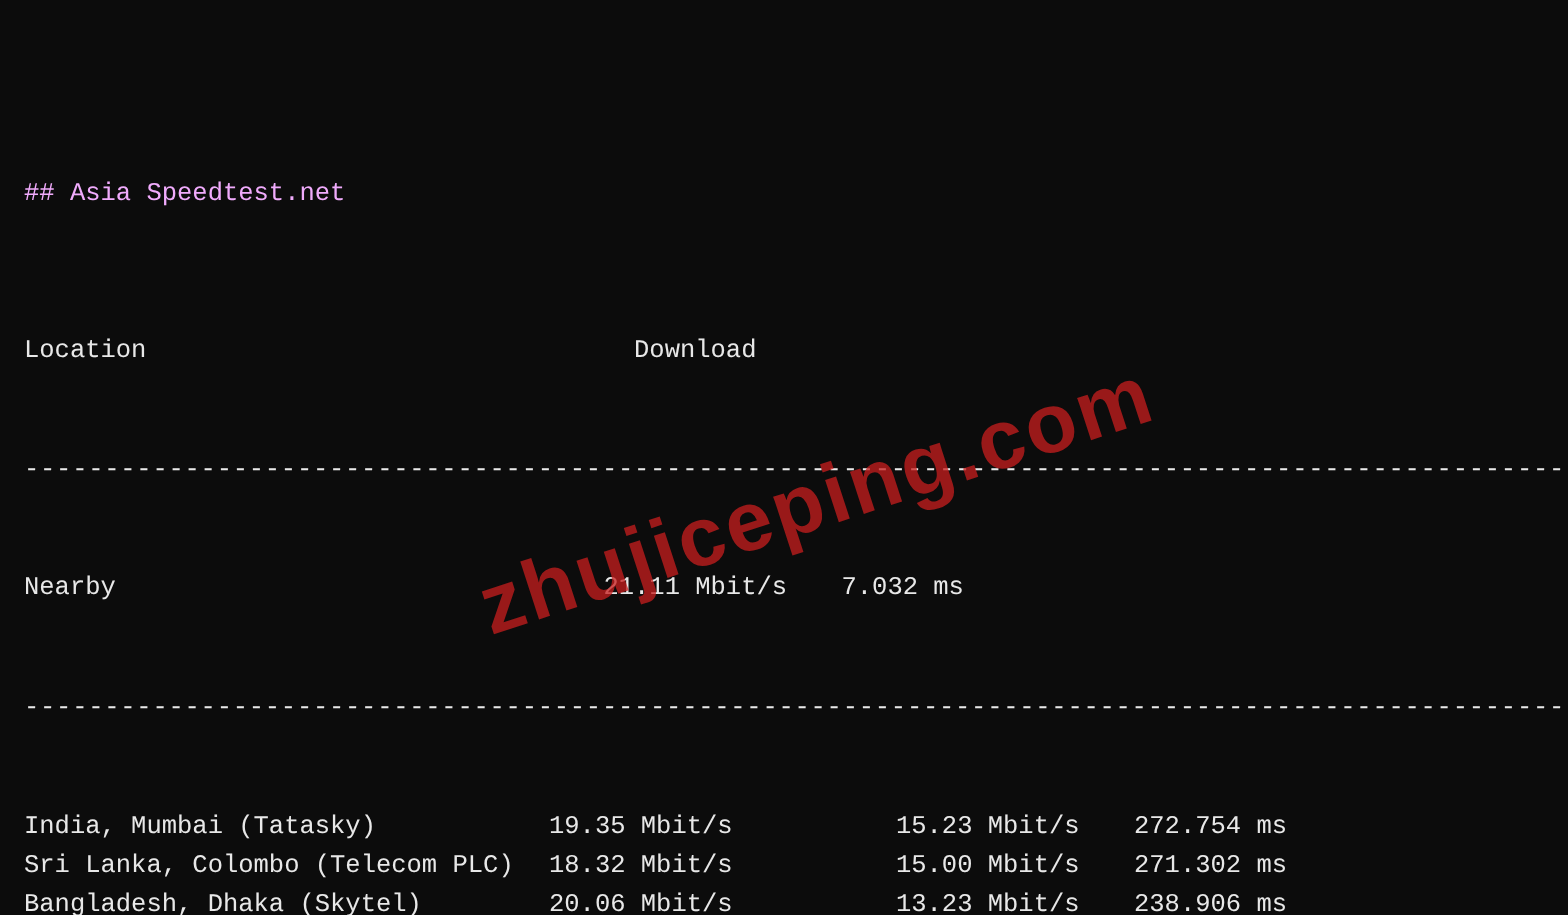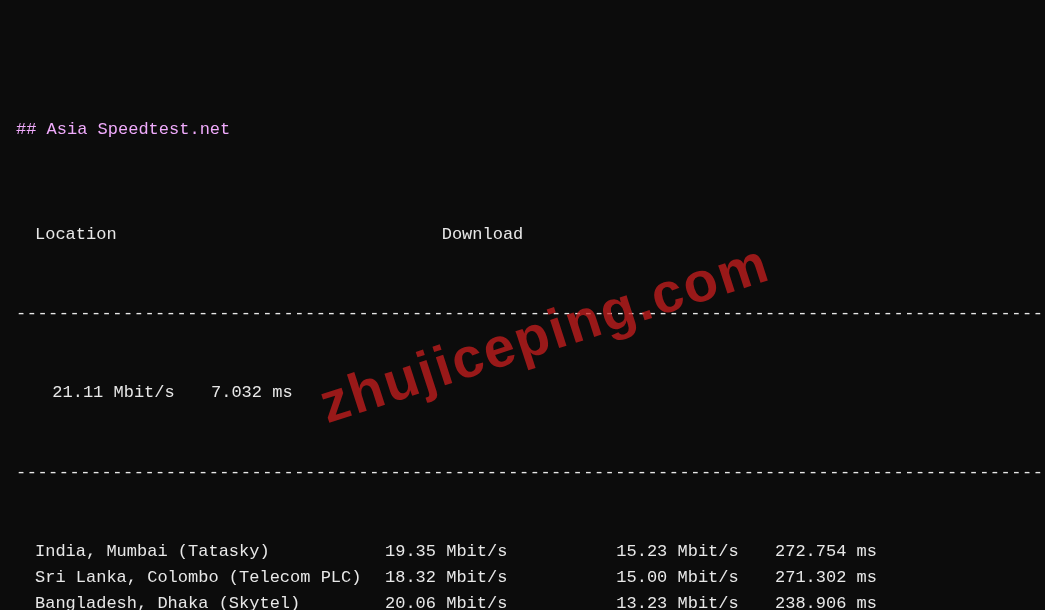--- a/index.html
+++ b/index.html
@@ -22,21 +22,20 @@
     }
     .heading {
       color: #f0abfc;
       margin-bottom: 26px;
     }
     .row {
       display: flex;
     }
     .col-location {
       width: 350px;
-      margin-left: 19px;
     }
     .col-upload {
       width: 195px;
     }
     .col-download {
       width: 195px;
       text-align: center;
     }
     .col-ping {
       flex: 1;
@@ -67,20 +66,21 @@
 <div class="heading">## Asia Speedtest.net</div>
 
 <div class="row">
   <span class="col-location">Location</span>
   <span class="col-download">Download</span>
 </div>
 
 <div class="divider">--------------------------------------------------------------------------------------------------</div>
 
 <div class="row">
+  <span class="col-location">Nearby</span>
   <span class="col-download">21.11 Mbit/s</span>
   <span class="col-ping">7.032 ms</span>
 </div>
 
 <div class="divider">--------------------------------------------------------------------------------------------------</div>
 
 <div id="rows-container"><div class="row"><span class="col-location">India, Mumbai (Tatasky)</span><span class="col-upload">19.35 Mbit/s</span><span class="col-download">15.23 Mbit/s</span><span class="col-ping">272.754 ms</span></div><div class="row"><span class="col-location">Sri Lanka, Colombo (Telecom PLC)</span><span class="col-upload">18.32 Mbit/s</span><span class="col-download">15.00 Mbit/s</span><span class="col-ping">271.302 ms</span></div><div class="row"><span class="col-location">Bangladesh, Dhaka (Skytel)</span><span class="col-upload">20.06 Mbit/s</span><span class="col-download">13.23 Mbit/s</span><span class="col-ping">238.906 ms</span></div></div>
 
 
 

